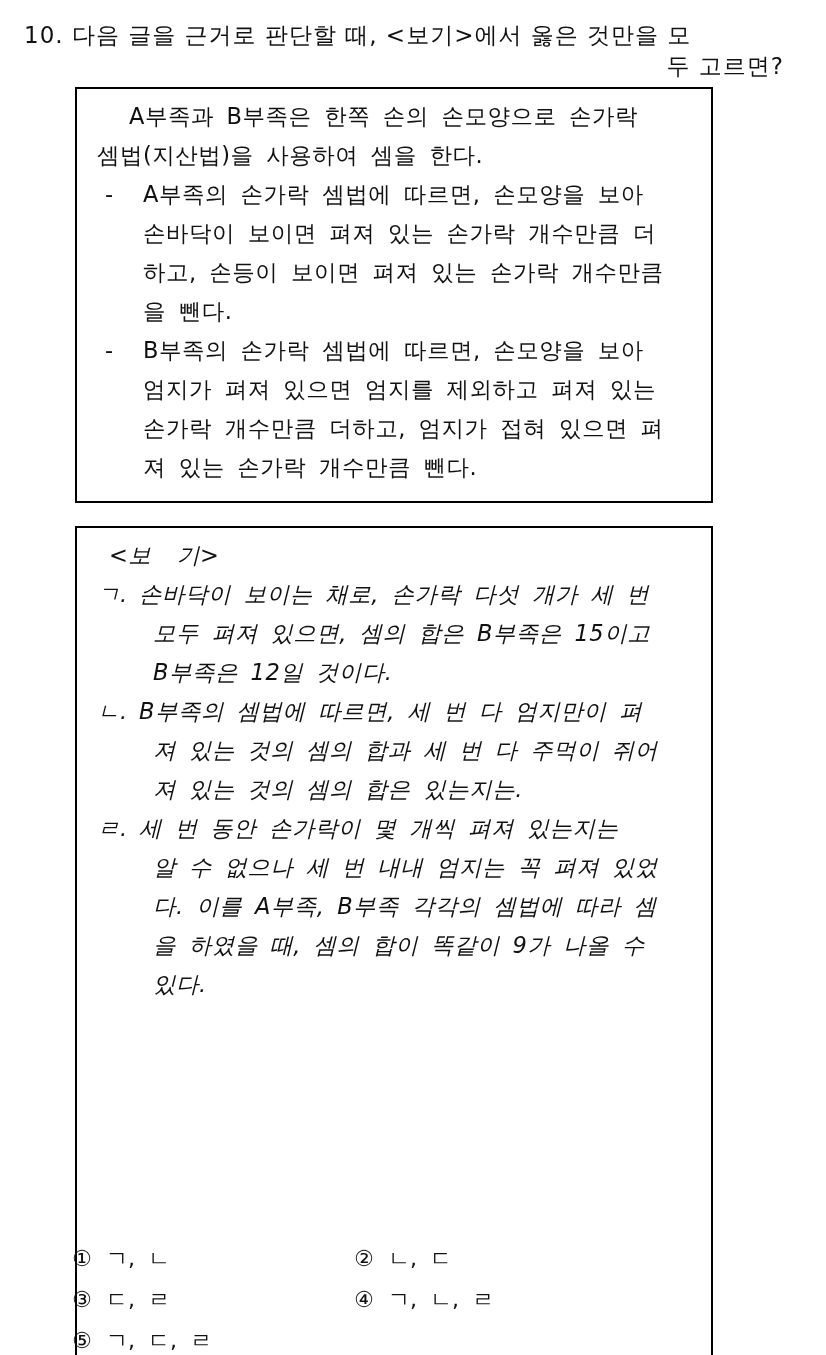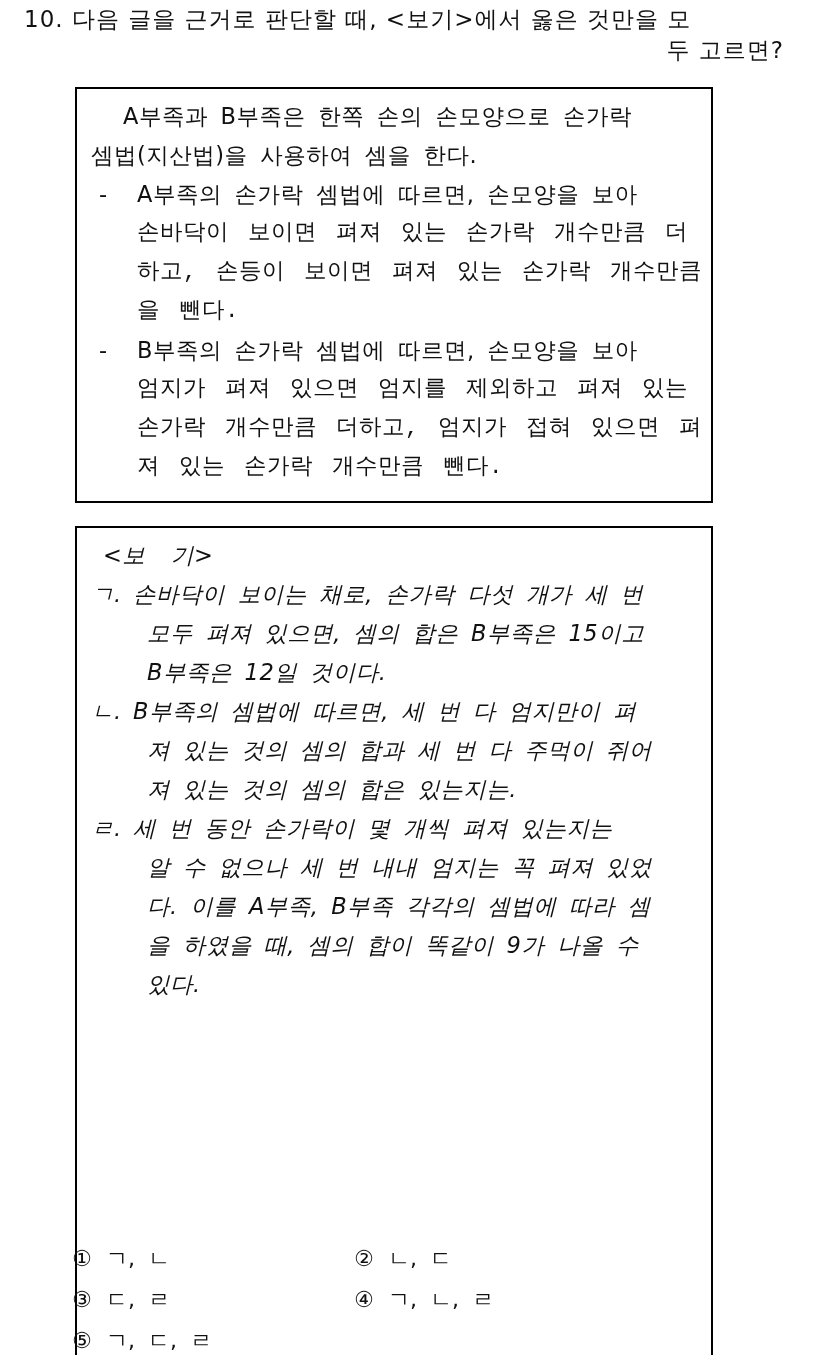--- a/index.html
+++ b/index.html
@@ -1,34 +1,34 @@
 <!DOCTYPE html>
 <html><head>
 <meta charset="utf-8">
 <style>
   html, body { margin: 0; padding: 0; background: #ffffff; }
   body {
     width: 826px; height: 1355px; position: relative; overflow: hidden;
     font-family: "DejaVu Sans", sans-serif; color: #111111;
   }
   .question {
-    position: absolute; left: 24px; top: 4px; width: 760px;
+    position: absolute; left: 24px; top: 20px; width: 760px;
     font-size: 23px; line-height: 31px; letter-spacing: 1px;
   }
   .question .num { display: inline-block; width: 48px; }
   .question .line2 { padding-left: 48px; text-align: right; }
   .box {
     position: absolute; left: 75px; width: 638px;
     border: 2px solid #000; box-sizing: border-box;
     font-size: 22.5px; letter-spacing: 0.5px;
   }
   .box1 { top: 87px; height: 416px; padding: 8px 22px 0 14px; }
   .box2 { top: 526px; height: 885px; padding: 8px 8px 0 14px; font-style: italic; }
-  .line { height: 39px; line-height: 39px; white-space: nowrap; word-spacing: 5px; }
-  .indent2 { padding-left: 40px; font-family: Liberation Mono, monospace; }
+  .line { height: 39px; line-height: 39px; white-space: nowrap; word-spacing: 5px; margin-left: 6px; }
+  .indent2 { padding-left: 40px; }
   .dash { display: inline-block; width: 38px; margin-left: 8px; }
   .mark { display: inline-block; width: 42px; margin-left: 0; }
   .box-title { padding-left: 12px; word-spacing: 18px; }
   .para-first { padding-left: 32px; }
   .choices {
     position: absolute; left: 72px; top: 1238px; width: 600px;
     font-size: 22px;
   }
   .choice-row { height: 41px; line-height: 41px; display: flex; }
   .choice { width: 282px; white-space: nowrap; word-spacing: 6px; }

